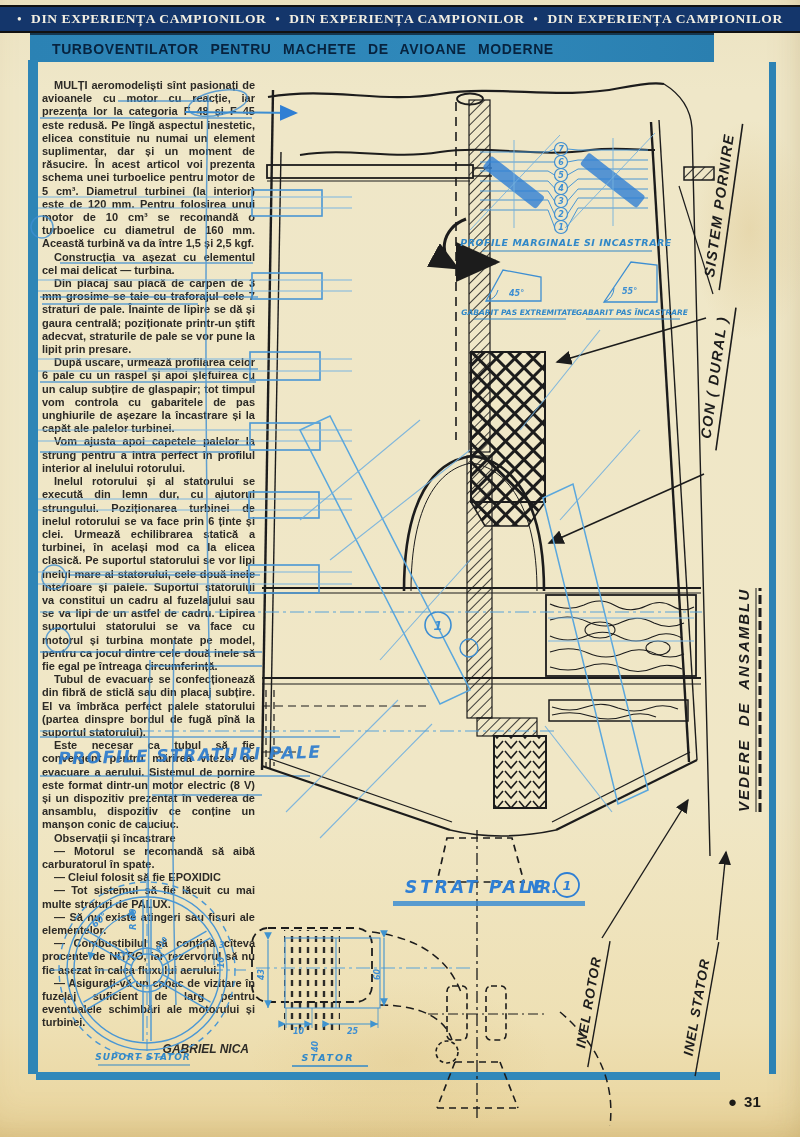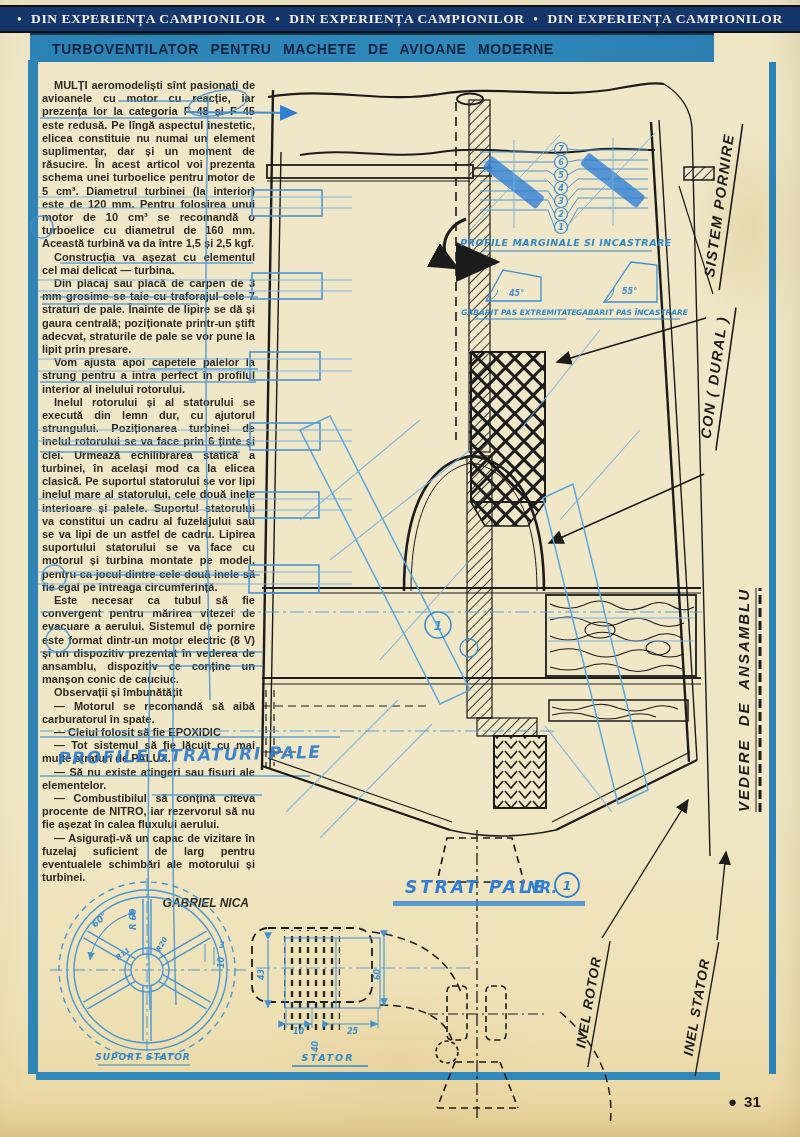--- a/index.html
+++ b/index.html
@@ -57,24 +57,26 @@
   </div>
 
   <div class="vbar-left"></div>
   <div class="vline-right"></div>
   <div class="hline-bottom"></div>
 
   <div class="col">
     <p>MULȚI aeromodeliști sînt pasionați de avioanele cu motor cu reacție, iar prezența lor la categoria F 48 și F 45 este redusă. Pe lîngă aspectul inestetic, elicea constituie nu numai un element suplimentar, dar și un moment de răsucire. În acest articol voi prezenta schema unei turboelice pentru motor de 5 cm³. Diametrul turbinei (la interior) este de 120 mm. Pentru folosirea unui motor de 10 cm³ se recomandă o turboelice cu diametrul de 160 mm. Această turbină va da între 1,5 și 2,5 kgf.</p>
     <p>Construcția va așezat cu elementul cel mai delicat — turbina.</p>
     <p>Din placaj sau placă de carpen de 3 mm grosime se taie cu traforajul cele 7 straturi de pale. Înainte de lipire se dă și gaura centrală; poziționate printr-un știft adecvat, straturile de pale se vor pune la lipit prin presare.</p>
+    <p>După uscare, urmează profilarea celor 6 pale cu un raspel și apoi șlefuirea cu un calup subțire de glaspapir; tot timpul vom controla cu gabaritele de pas unghiurile de așezare la încastrare și la capăt ale palelor turbinei.</p>
     <p>Vom ajusta apoi capetele palelor la strung pentru a intra perfect în profilul interior al inelului rotorului.</p>
     <p>Inelul rotorului și al statorului se execută din lemn dur, cu ajutorul strungului. Poziționarea turbinei de inelul rotorului se va face prin 6 ținte și clei. Urmează echilibrarea statică a turbinei, în același mod ca la elicea clasică. Pe suportul statorului se vor lipi inelul mare al statorului, cele două inele interioare și palele. Suportul statorului va constitui un cadru al fuzelajului sau se va lipi de un astfel de cadru. Lipirea suportului statorului se va face cu motorul și turbina montate pe model, pentru ca jocul dintre cele două inele să fie egal pe întreaga circumferință.</p>
+    <p>Tubul de evacuare se confecționează din fibră de sticlă sau din placaj subțire. El va îmbrăca perfect palele statorului (partea dinspre bordul de fugă pînă la suportul statorului).</p>
     <p>Este necesar ca tubul să fie convergent pentru mărirea vitezei de evacuare a aerului. Sistemul de pornire este format dintr-un motor electric (8 V) și un dispozitiv prezentat în vederea de ansamblu, dispozitiv ce conține un manșon conic de cauciuc.</p>
-    <p>Observații și îmbunătățit</p>
+    <p>Observații și încastrare</p>
     <p>— Motorul se recomandă să aibă carburatorul în spate.</p>
     <p>— Cleiul folosit să fie EPOXIDIC</p>
     <p>— Tot sistemul să fie lăcuit cu mai multe straturi de PALUX.</p>
     <p>— Să nu existe atingeri sau fisuri ale elementelor.</p>
     <p>— Combustibilul să conțină cîteva procente de NITRO, iar rezervorul să nu fie așezat în calea fluxului aerului.</p>
     <p>— Asigurați-vă un capac de vizitare în fuzelaj suficient de larg pentru eventualele schimbări ale motorului și turbinei.</p>
     <p class="author">GABRIEL NICA</p>
   </div>
 
   <svg class="art" width="800" height="1137" viewBox="0 0 800 1137">

